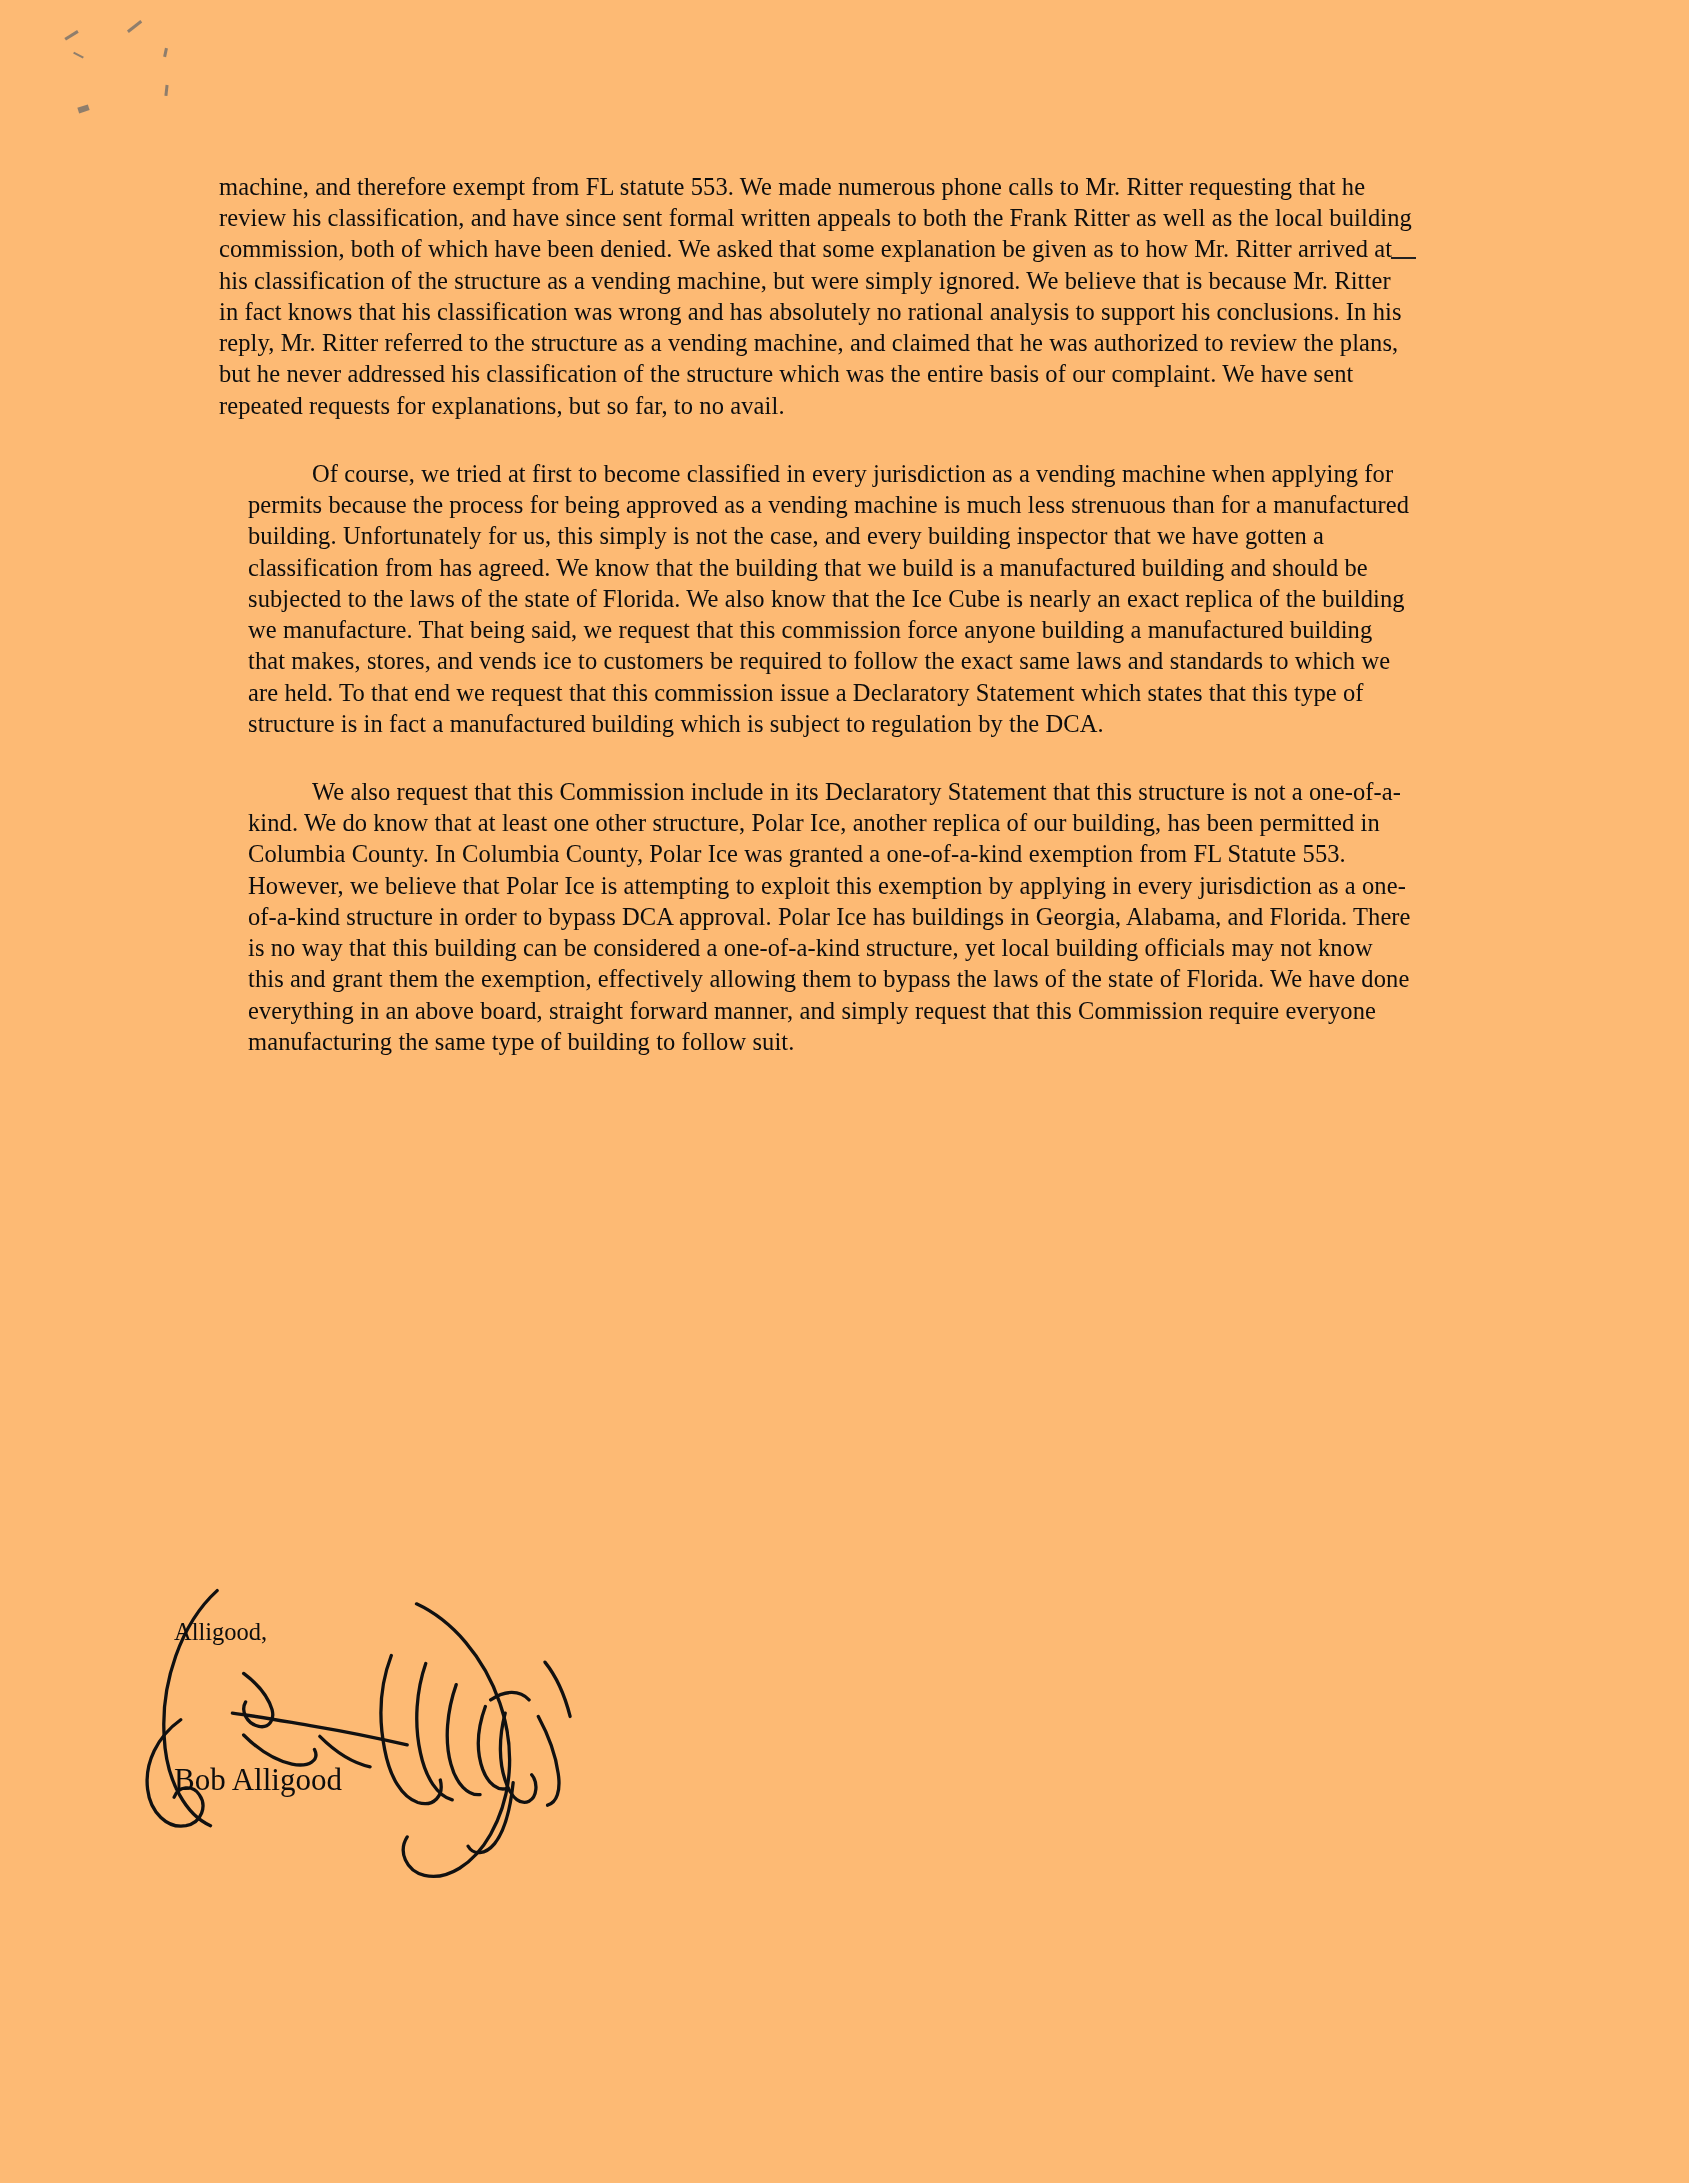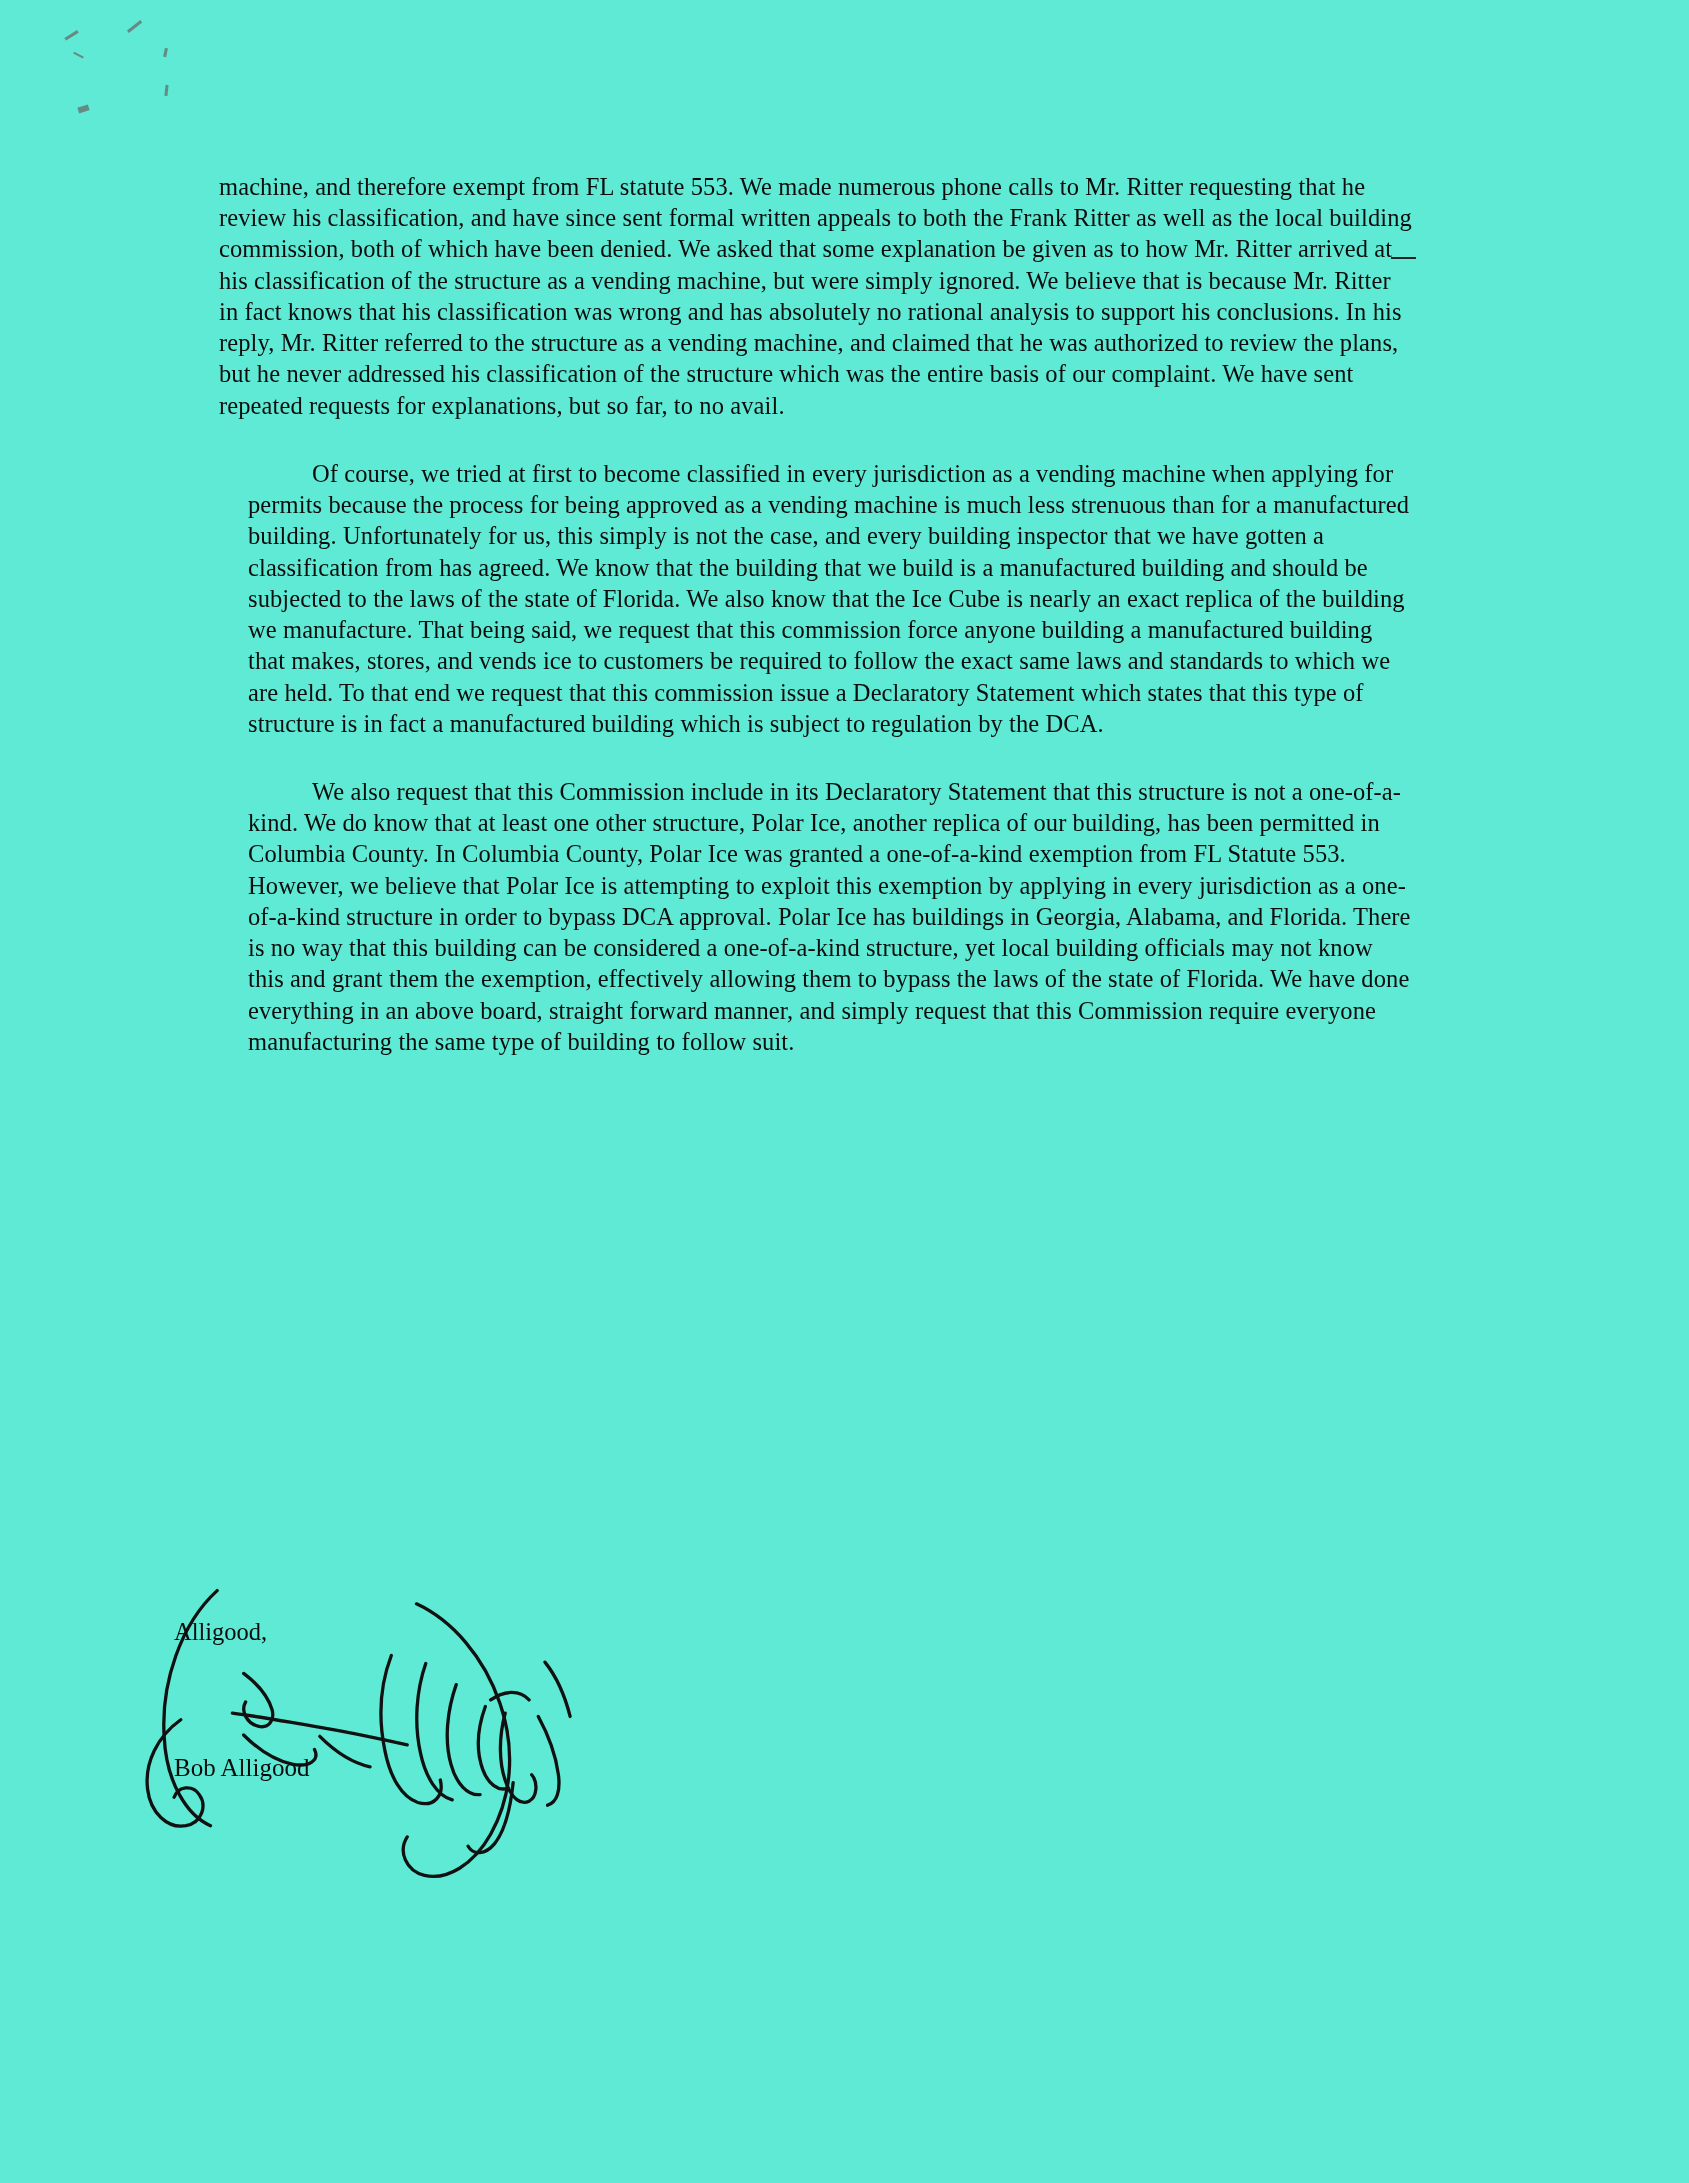--- a/index.html
+++ b/index.html
@@ -7,21 +7,21 @@
     padding: 0;
     background: #ffffff;
   }
   body {
     font-family: "Liberation Serif", serif;
   }
   .page {
     position: relative;
     width: 1690px;
     height: 2183px;
-    background: #5eead4;
+    background: #fdba74;
     overflow: hidden;
   }
   
   .speckle {
     position: absolute;
     background: #6a6a6a;
     opacity: 0.75;
   }
   .sp1 { left: 64px;  top: 34px;  width: 14.6px; height: 2.7px;  transform: rotate(-32deg); }
   .sp2 { left: 73px; top: 54px;  width: 10.6px; height: 2px;  transform: rotate(28deg); }
@@ -67,22 +67,22 @@
   .closing .sincerely {
     position: absolute;
     left: 0px;
     top: 8px;
     font-size: 24.5px;
     color: #0d0d0d;
   }
   .closing .signer {
     position: absolute;
     left: 0px;
-    top: 144px;
-    font-size: 25px;
+    top: 152px;
+    font-size: 31px;
     color: #0d0d0d;
   }
   .signature {
     position: absolute;
     left: -93px;
     top: -26.5px;
     width: 663px;
     height: 298px;
     pointer-events: none;
   }

